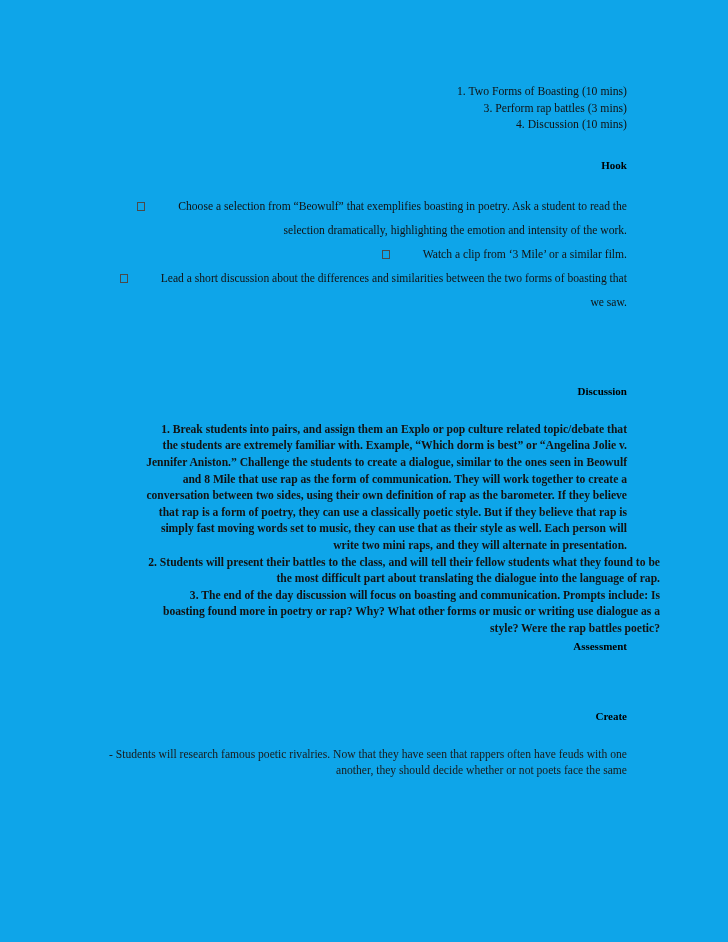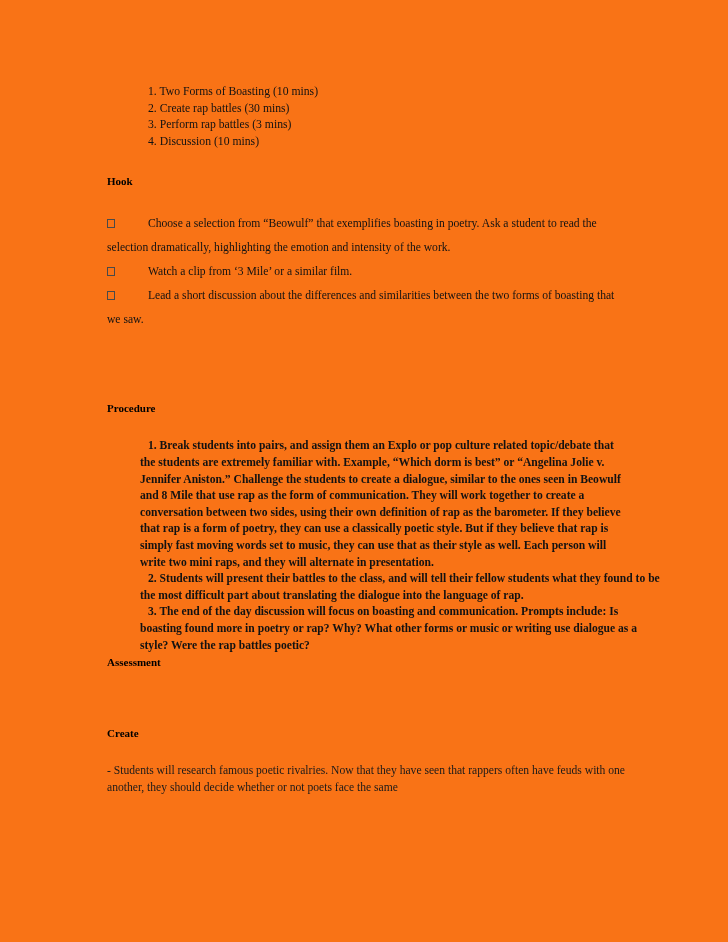--- a/index.html
+++ b/index.html
@@ -12,21 +12,22 @@
     width: 728px;
     height: 942px;
     position: relative;
     font-family: "Liberation Serif", "DejaVu Serif", serif;
     color: #000000;
     overflow: hidden;
   }
   .page {
     position: absolute;
     inset: 0;
-    background: #f97316;
+    background: #0ea5e9;
+    text-align: right;
   }
   .content {
     position: absolute;
     left: 107px;
     top: 84px;
     width: 520px;
   }
 
   
   .line {
@@ -108,21 +109,20 @@
   }
 </style>
 </head>
 <body>
 
 <div class="page">
   <div class="content">
 
     <div class="agenda">
       <div class="line">1. Two Forms of Boasting (10 mins)</div>
-      <div class="line">2. Create rap battles (30 mins)</div>
       <div class="line">3. Perform rap battles (3 mins)</div>
       <div class="line">4. Discussion (10 mins)</div>
     </div>
 
     <div class="gap-hook"></div>
 
     <div class="heading">Hook</div>
 
     <div class="gap-after-hook"></div>
 
@@ -131,21 +131,21 @@
     </div>
     <div class="bullet-block">
       <span class="tofu"></span><span class="tab-gap"></span><span>Watch a clip from ‘3 Mile’ or a similar film.</span>
     </div>
     <div class="bullet-block">
       <span class="tofu"></span><span class="tab-gap"></span><span>Lead a short discussion about the differences and similarities between the two forms of boasting that we saw.</span>
     </div>
 
     <div class="gap-pre-proc"></div>
 
-    <div class="heading">Procedure</div>
+    <div class="heading">Discussion</div>
 
     <div class="gap-post-proc"></div>
 
     <div class="proc-body">
       <div class="num-line">1. Break students into pairs, and assign them an Explo or pop culture related topic/debate that the students are extremely familiar with.  Example, “Which dorm is best” or “Angelina Jolie v. Jennifer Aniston.” Challenge the students to create a dialogue, similar to the ones seen in Beowulf and 8 Mile that use rap as the form of communication. They will work together to create a conversation between two sides, using their own definition of rap as the barometer.  If they believe that rap is a form of poetry, they can use a classically poetic style.  But if they believe that rap is simply fast moving words set to music, they can use that as their style as well.  Each person will write two mini raps, and they will alternate in presentation.</div>
       <div class="num-line proc-wide">2.  Students will present their battles to the class, and will tell their fellow students what they found to be the most difficult part about translating the dialogue into the language of rap.</div>
       <div class="num-line proc-wide">3.  The end of the day discussion will focus on boasting and communication.  Prompts include: Is boasting found more in poetry or rap? Why?  What other forms or music or writing use dialogue as a style?  Were the rap battles poetic?</div>
     </div>
 
     <div class="heading">Assessment</div>

